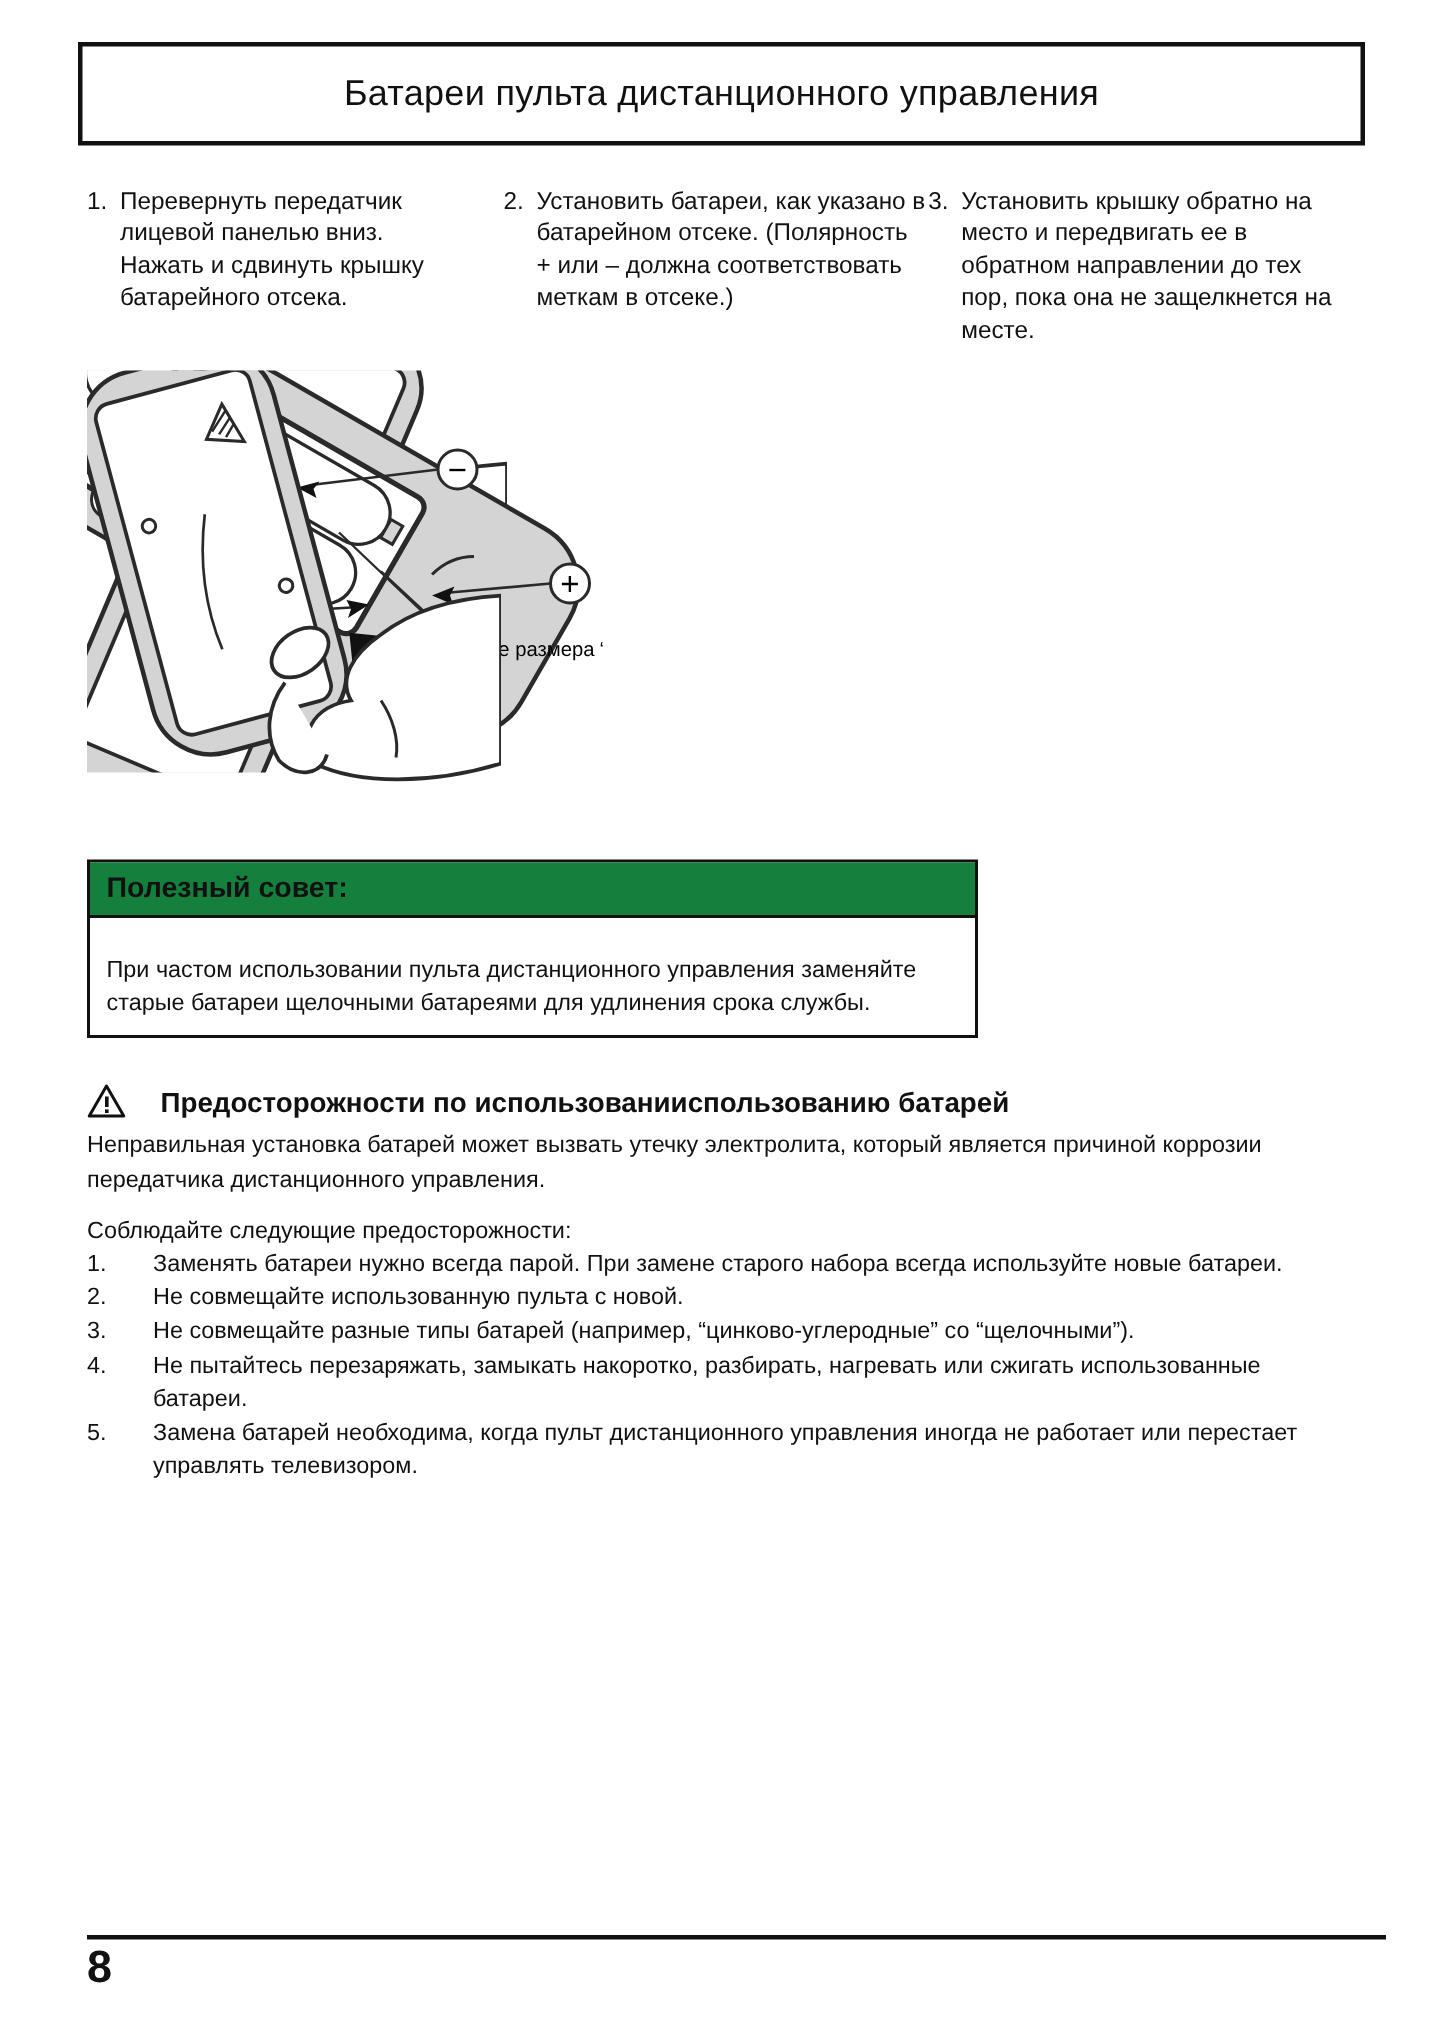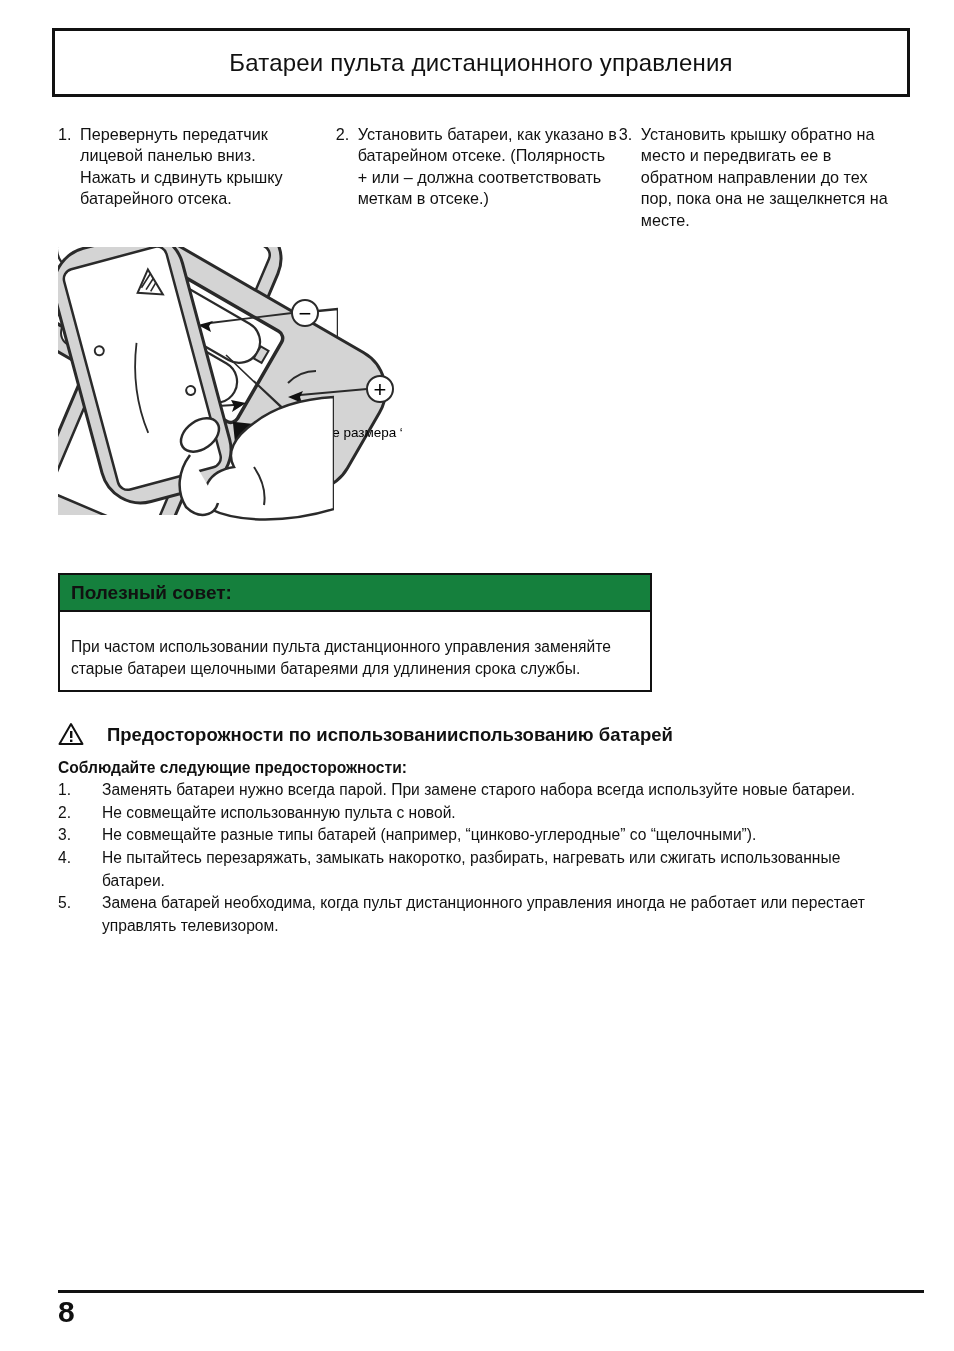--- a/index.html
+++ b/index.html
@@ -53,21 +53,21 @@
     padding:7px 11px 6px 11px;
     font-size:19px; font-weight:bold;
   }
   .tip-body { padding:24px 11px 10px 11px; font-size:15.6px; line-height:1.42; }
 
   
   .caution-head { display:flex; align-items:flex-end; gap:23px; margin-top:30px; }
   .caution-head .hd { font-size:18.5px; font-weight:bold; }
   .warn-icon { flex:0 0 auto; }
   .para { margin-top:7px; font-size:15.6px; line-height:1.46; }
-  .subhead { margin-top:13px; font-size:15.6px; font-weight:bold; }
+  .subhead { margin-top:13px; font-size:15.6px; font-weight:normal; }
   .plist { margin-top:2px; font-size:15.6px; line-height:1.45; }
   .pitem { display:flex; }
   .pitem .num { flex:0 0 22px; }
   .pitem .txt { flex:1;margin-left:22px; }
 
   
   .footer { position:absolute; left:58px; bottom:22px; width:866px; }
   .footer-rule { border-top:3.5px solid #111; }
   .page-num { font-size:30px; font-weight:bold; margin-top:2px; }
 </style>
@@ -216,20 +216,21 @@
 
     <div class="caution-head">
       <svg class="warn-icon" width="26" height="24" viewBox="0 0 26 24">
         <path d="M13 2 L24.5 22 L1.5 22 Z" fill="none" stroke="#111" stroke-width="2" stroke-linejoin="round"></path>
         <rect x="12" y="9" width="2.4" height="7" fill="#111"></rect>
         <rect x="12" y="17.6" width="2.4" height="2.4" fill="#111"></rect>
       </svg>
       <span class="hd">Предосторожности по использованииспользованию батарей</span>
     </div>
 
+    <div class="para">Неправильная установка батарей может вызвать утечку электролита, который является причиной коррозии передатчика дистанционного управления.</div>
 
     <div class="subhead">Соблюдайте следующие предосторожности:</div>
 
     <div class="plist">
       <div class="pitem">
         <span class="num">1.</span>
         <span class="txt">Заменять батареи нужно всегда парой. При замене старого набора всегда используйте новые батареи.</span>
       </div>
       <div class="pitem">
         <span class="num">2.</span>

